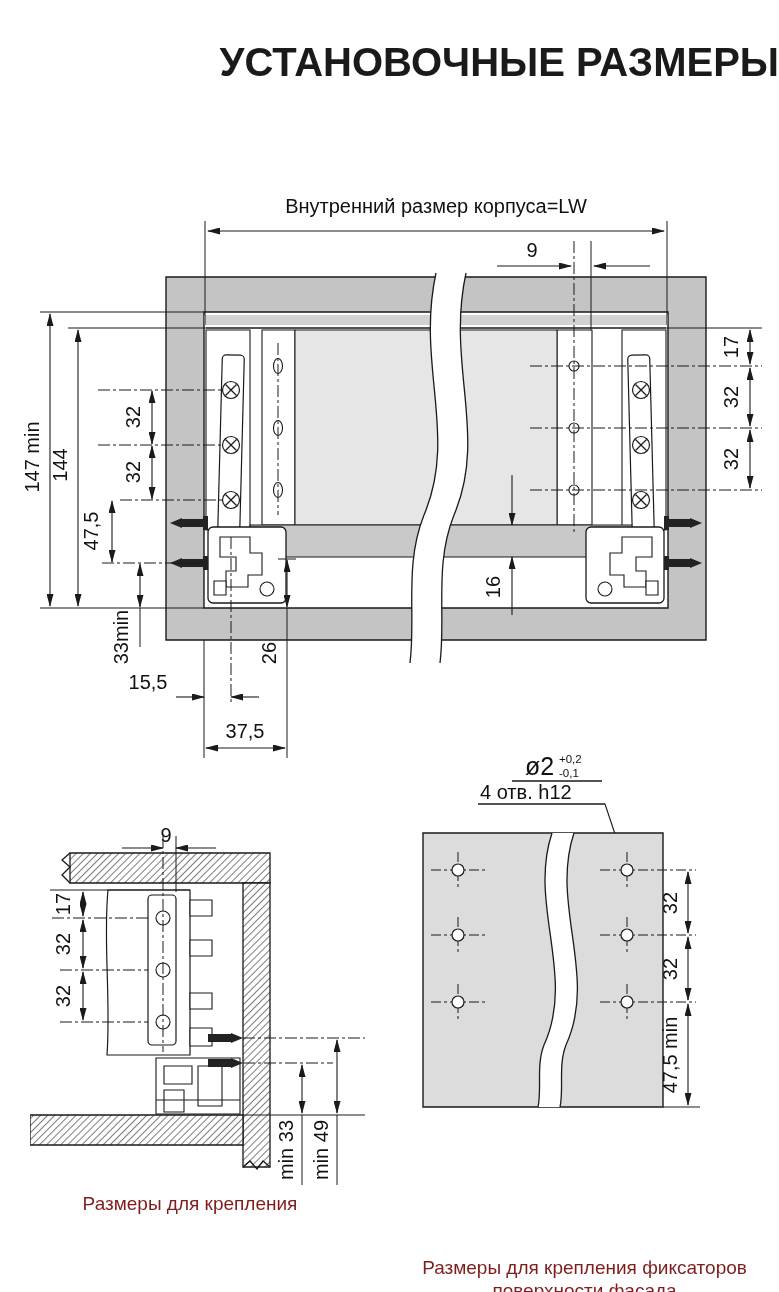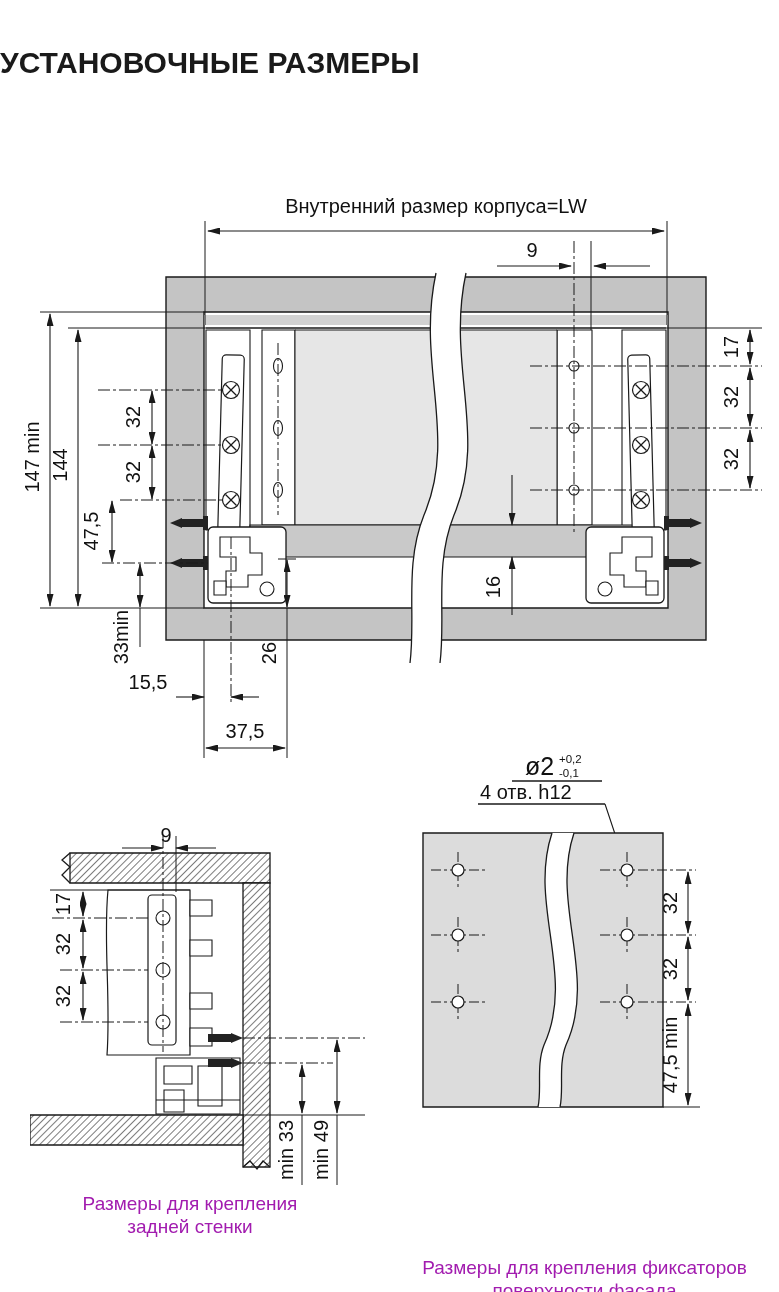--- a/index.html
+++ b/index.html
@@ -1,21 +1,21 @@
 <!DOCTYPE html>
 <html><head>
 <meta charset="utf-8">
 <style>
   html,body{margin:0;padding:0;background:#fff;}
   #page{position:relative;width:779px;height:1292px;background:#fff;overflow:hidden;
         font-family:"Liberation Sans", sans-serif;color:#1a1a1a;}
-  #title{position:absolute;top:44px;left:0;width:779px;text-align:left;
-         font-size:30px;font-weight:bold;line-height:37px;}
+  #title{position:absolute;top:44px;left:0;width:779px;text-align:right;
+         font-size:40px;font-weight:bold;line-height:37px;}
   .diag{position:absolute;}
-  .caption{position:absolute;text-align:center;font-size:19px;line-height:23px;color:#a21caf;}
+  .caption{position:absolute;text-align:center;font-size:19px;line-height:23px;color:#7f1d1d;}
   
   svg line, svg path, svg rect, svg circle, svg ellipse, svg polyline{vector-effect:non-scaling-stroke;}
   .ln{stroke:#1a1a1a;stroke-width:1.3;fill:none;}
   .thin{stroke:#1a1a1a;stroke-width:1;fill:none;}
   .dd{stroke:#1a1a1a;stroke-width:1;fill:none;stroke-dasharray:12 3 3 3;}
   .dim{stroke:#1a1a1a;stroke-width:1.1;fill:none;}
   .txt{font-family:"Liberation Sans",sans-serif;font-size:20px;fill:#111;}
   .txts{font-family:"Liberation Sans",sans-serif;font-size:11.5px;fill:#111;}
   .txtbig{font-family:"Liberation Sans",sans-serif;font-size:25px;fill:#111;}
 </style>
@@ -299,20 +299,19 @@
     <line class="dim" x1="288" y1="137" x2="288" y2="198" marker-start="url(#m3s)" marker-end="url(#m3e)"></line>
     <text class="txt" transform="rotate(-90 277 168)" x="277" y="168" text-anchor="middle">32</text>
     <line class="dim" x1="288" y1="202" x2="288" y2="265" marker-start="url(#m3s)" marker-end="url(#m3e)"></line>
     <text class="txt" transform="rotate(-90 277 234)" x="277" y="234" text-anchor="middle">32</text>
     <line class="dim" x1="288" y1="269" x2="288" y2="370" marker-start="url(#m3s)" marker-end="url(#m3e)"></line>
     <text class="txt" transform="rotate(-90 277 320)" x="277" y="320" text-anchor="middle">47,5 min</text>
   </svg>
 
   <div class="caption" style="top:1192px;left:10px;width:360px;">
     <div>Размеры для крепления</div>
-    <div>задней стенки</div>
   </div>
   <div class="caption" style="top:1256px;left:392px;width:385px;">
     <div>Размеры для крепления фиксаторов</div>
     <div>поверхности фасада</div>
   </div>
 
 </div>
 
 </body></html>

